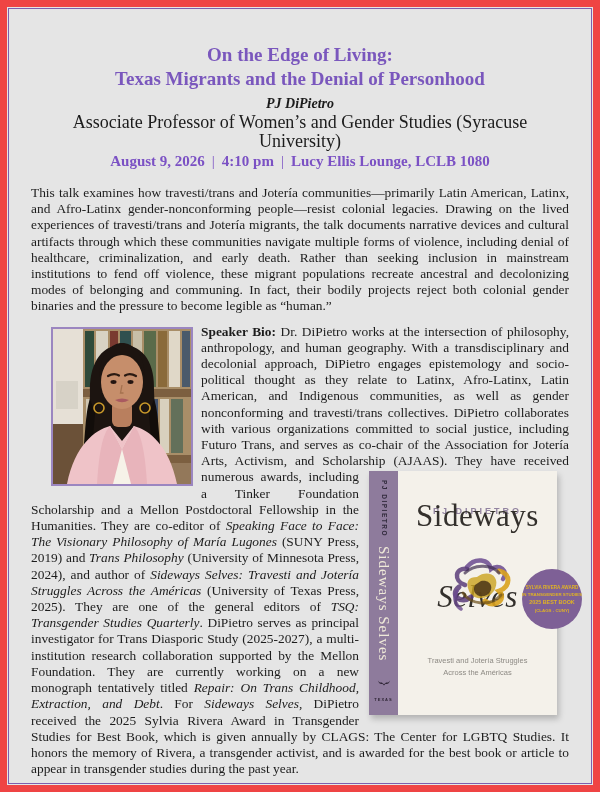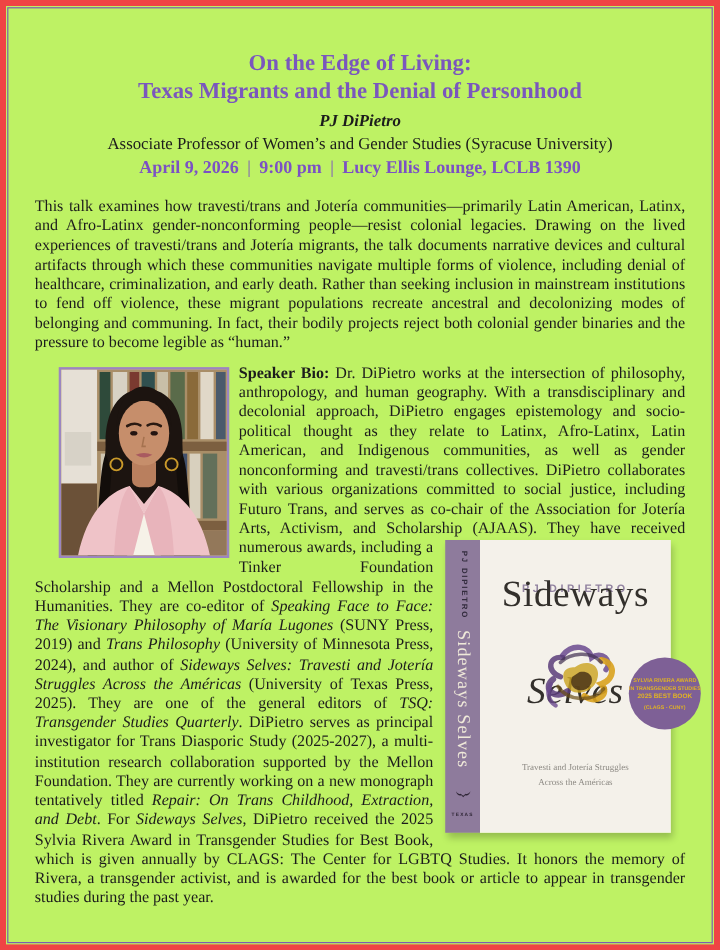--- a/index.html
+++ b/index.html
@@ -1,30 +1,30 @@
 <!DOCTYPE html>
 <html><head>
 <meta charset="utf-8">
 <style>
   * { box-sizing: border-box; }
   html,body { margin:0; padding:0; background:#ffffff; }
   .page {
     width:600px; height:792px; position:relative;
-    border:5px solid #ef4444; background:#bef264;
+    border:7px solid #ef4444; background:#e5e5e5;
     font-family:"Liberation Serif", serif; color:#1c1c1c;
   }
   .inner {
     position:absolute; inset:1px; border:1px solid #7d5ead;
     padding:34px 22px 0 22px; overflow:hidden;
   }
   
   .hdr { text-align:center; }
   .title { font-size:19px; font-weight:bold; color:#7a57bd; line-height:24px; }
   .speaker { font-size:14px; font-weight:bold; font-style:italic; line-height:19px; margin-top:3px; }
-  .affil { font-size:14px; line-height:19px; }
+  .affil { font-size:18px; line-height:19px; }
   .series { font-size:15px; font-weight:bold; line-height:20px; margin-top:13px; }
   .dateline { font-size:15px; font-weight:bold; color:#7b51c4; line-height:20px; }
   .dateline .sep { margin:0 7px; font-weight:normal; }
   
   .abstract {
     margin:14px 0 0 0; text-align:justify;
     font-size:13.4px; line-height:16.2px;font-family:Liberation Serif, serif;
   }
   .bio {
     margin:9px 0 0 0; text-align:justify;
@@ -70,21 +70,21 @@
     font-family:"Liberation Sans", sans-serif; font-size:9px; font-weight:bold;
     letter-spacing:3px; color:#9283a0;
   }
   .cover-title1 { position:absolute; top:37px; left:0; right:0;
     font-size:31px; color:#33302c; letter-spacing:.5px; }
   .cover-title2 { position:absolute; top:118px; left:0; right:0;
     font-size:31px; color:#33302c; letter-spacing:.5px; z-index:1;font-style:italic; }
   .art { position:absolute; top:76px; left:50%; transform:translateX(-50%); z-index:2; }
   .cover-subtitle {
     position:absolute; top:184px; left:0; right:0;
-    font-family:Liberation Serif, serif; font-size:7.5px; line-height:12px; color:#8d8a84;
+    font-family:Liberation Sans, sans-serif; font-size:7.5px; line-height:12px; color:#8d8a84;
   }
   .badge {
     position:absolute; right:-25px; top:98px; width:60px; height:60px;
     border-radius:50%; background:#7e6096; z-index:3;
     display:flex; flex-direction:column; justify-content:center; align-items:center;
     font-family:"Liberation Sans", sans-serif; color:#e0b225; text-align:center;
     line-height:7px;
   }
   .badge .b1 { font-size:4.6px; font-weight:bold; }
   .badge .b2 { font-size:4.4px; font-weight:bold; }
@@ -96,21 +96,21 @@
 
 <div class="page">
   <div class="inner">
 
     <div class="hdr">
       <div class="title">On the Edge of Living:</div>
       <div class="title">Texas Migrants and the Denial of Personhood</div>
       <div class="speaker">PJ DiPietro</div>
       <div class="affil">Associate Professor of Women’s and Gender Studies (Syracuse University)</div>
       <div class="dateline">
-        <span>April 9, 2026</span><span class="sep">|</span><span>9:00 pm</span><span class="sep">|</span><span>Lucy Ellis Lounge, LCLB 1390</span>
+        <span>August 9, 2026</span><span class="sep">|</span><span>4:10 pm</span><span class="sep">|</span><span>Lucy Ellis Lounge, LCLB 1080</span>
       </div>
     </div>
 
     <p class="abstract">This talk examines how travesti/trans and Jotería communities—primarily Latin American, Latinx, and Afro-Latinx gender-nonconforming people—resist colonial legacies. Drawing on the lived experiences of travesti/trans and Jotería migrants, the talk documents narrative devices and cultural artifacts through which these communities navigate multiple forms of violence, including denial of healthcare, criminalization, and early death. Rather than seeking inclusion in mainstream institutions to fend off violence, these migrant populations recreate ancestral and decolonizing modes of belonging and communing. In fact, their bodily projects reject both colonial gender binaries and the pressure to become legible as “human.”</p>
 
     <div class="bio">
       <span class="photo-float">
         <svg width="138" height="155" viewBox="0 0 138 155">
 
           <rect x="0" y="0" width="138" height="155" fill="#b79a74"></rect>

